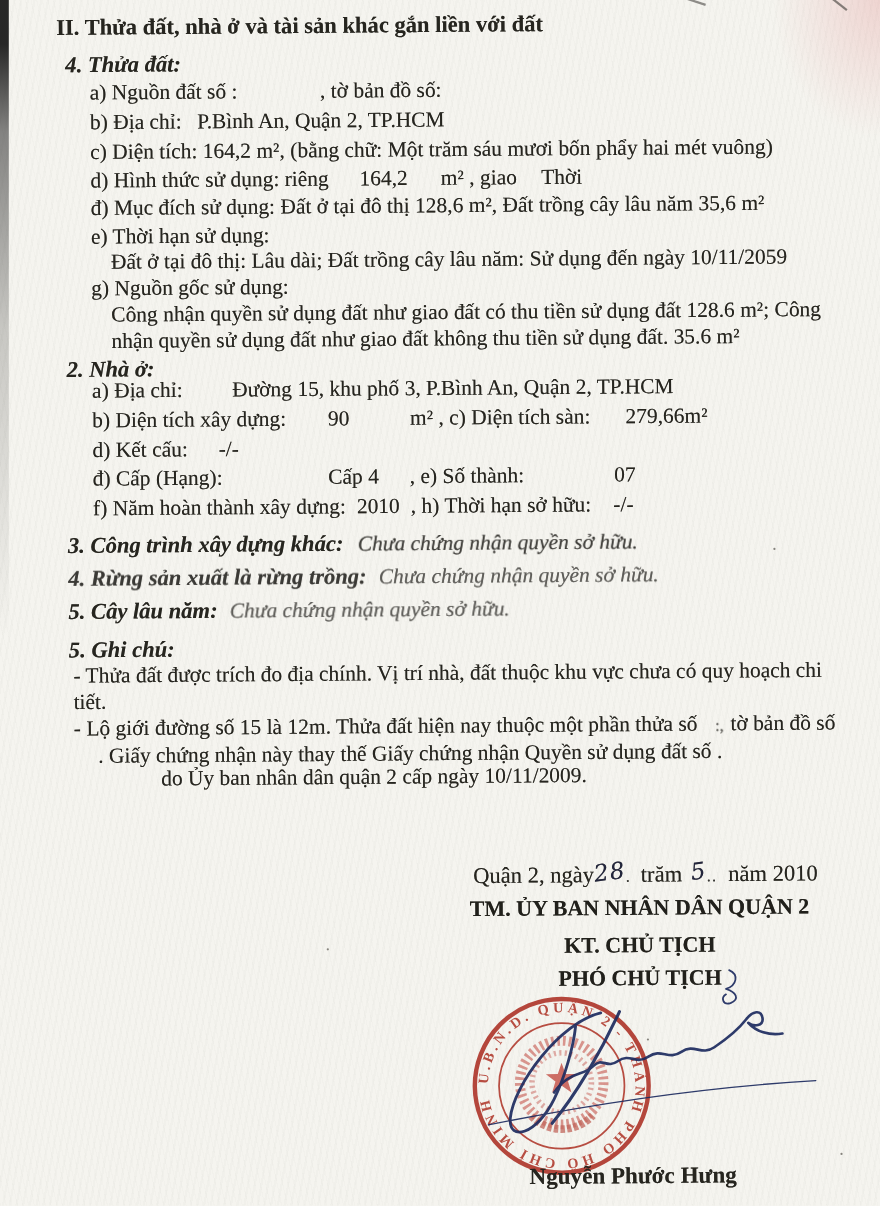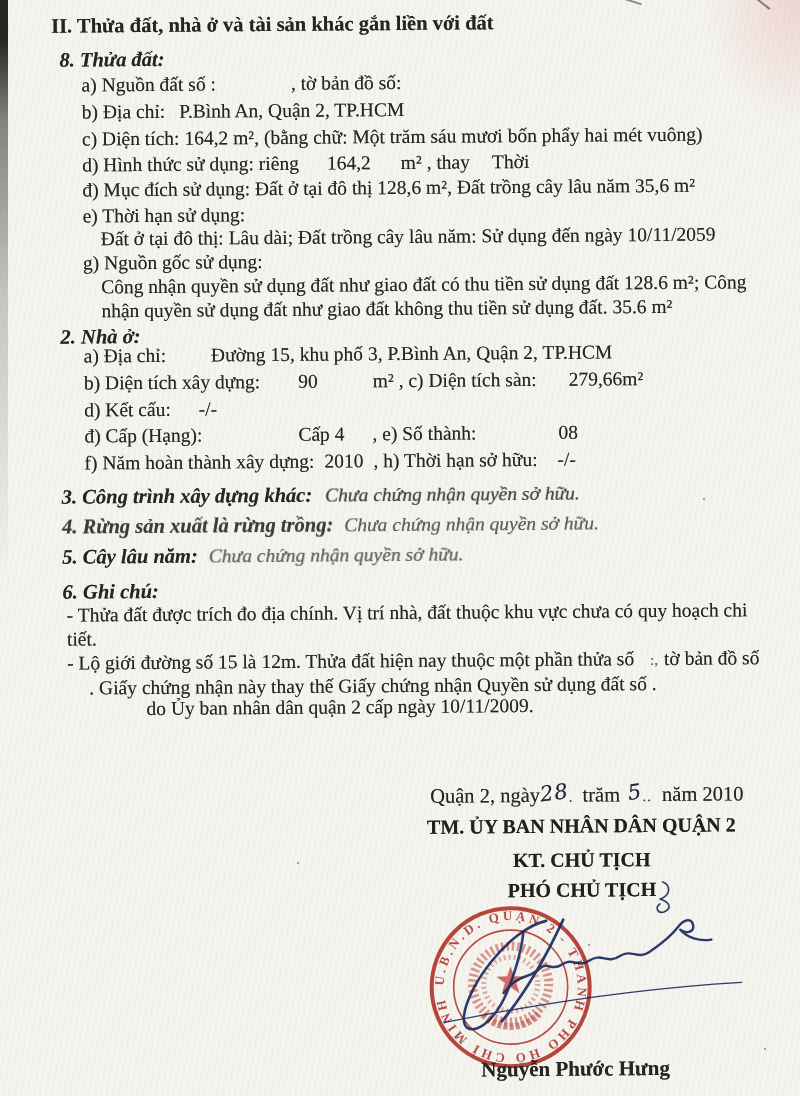--- a/index.html
+++ b/index.html
@@ -34,43 +34,43 @@
   svg text{font-family:"Liberation Serif",serif;}
 </style>
 </head>
 <body>
 
 <div class="page">
   <div class="content">
 
     <div class="line b h" style="left:55px;top:12px">II. Thửa đất, nhà ở và tài sản khác gắn liền với đất</div>
 
-    <div class="line bi h" style="left:63px;top:46px">8. Thửa đất:</div>
+    <div class="line bi h" style="left:63px;top:46px">4. Thửa đất:</div>
     <div class="line" style="left:85px;top:72px"><span>a) Nguồn đất số :</span><span class="sp" style="width:75px"></span><span>, tờ bản đồ số:</span></div>
     <div class="line" style="left:85px;top:99px"><span>b) Địa chỉ:</span><span class="sp" style="width:14px"></span><span>P.Bình An, Quận 2, TP.HCM</span></div>
     <div class="line" style="left:85px;top:126px">c) Diện tích: 164,2  m²,  (bằng chữ: Một trăm sáu mươi bốn phẩy hai mét vuông)</div>
-    <div class="line" style="left:85px;top:152px"><span>d) Hình thức sử dụng: riêng</span><span class="sp" style="width:28px"></span><span>164,2</span><span class="sp" style="width:30px"></span><span>m² , thay</span><span class="sp" style="width:22px"></span><span>Thời</span></div>
+    <div class="line" style="left:85px;top:152px"><span>d) Hình thức sử dụng: riêng</span><span class="sp" style="width:28px"></span><span>164,2</span><span class="sp" style="width:30px"></span><span>m² , giao</span><span class="sp" style="width:22px"></span><span>Thời</span></div>
     <div class="line" style="left:85px;top:177px">đ) Mục đích sử dụng: Đất ở tại đô thị 128,6 m², Đất trồng cây lâu năm 35,6 m²</div>
     <div class="line" style="left:85px;top:203px">e) Thời hạn sử dụng:</div>
     <div class="line" style="left:103px;top:226px">Đất ở tại đô thị: Lâu dài; Đất trồng cây lâu năm: Sử dụng đến ngày 10/11/2059</div>
     <div class="line" style="left:85px;top:250px">g) Nguồn gốc sử dụng:</div>
     <div class="line wrap" style="left:103px;top:273px;width:682px">Công nhận quyền sử dụng đất như giao đất có thu tiền sử dụng đất 128.6 m²; Công nhận quyền sử dụng đất như giao đất không thu tiền sử dụng đất. 35.6 m²</div>
 
     <div class="line bi h" style="left:62px;top:323px">2. Nhà ở:</div>
     <div class="line" style="left:85px;top:343px"><span>a) Địa chỉ:</span><span class="sp" style="width:45px"></span><span>Đường 15, khu phố 3, P.Bình An, Quận 2, TP.HCM</span></div>
     <div class="line" style="left:85px;top:370px"><span>b) Diện tích xây dựng:</span><span class="sp" style="width:38px"></span><span>90</span><span class="sp" style="width:55px"></span><span>m² , c) Diện tích sàn:</span><span class="sp" style="width:32px"></span><span>279,66m²</span></div>
     <div class="line" style="left:85px;top:397px"><span>d) Kết cấu:</span><span class="sp" style="width:28px"></span><span>-/-</span></div>
-    <div class="line" style="left:85px;top:423px"><span>đ) Cấp (Hạng):</span><span class="sp" style="width:96px"></span><span>Cấp 4</span><span class="sp" style="width:28px"></span><span>, e) Số thành:</span><span class="sp" style="width:82px"></span><span>08</span></div>
+    <div class="line" style="left:85px;top:423px"><span>đ) Cấp (Hạng):</span><span class="sp" style="width:96px"></span><span>Cấp 4</span><span class="sp" style="width:28px"></span><span>, e) Số thành:</span><span class="sp" style="width:82px"></span><span>07</span></div>
     <div class="line" style="left:85px;top:450px"><span>f) Năm hoàn thành xây dựng:</span><span class="sp" style="width:10px"></span><span>2010</span><span class="sp" style="width:10px"></span><span>, h) Thời hạn sở hữu:</span><span class="sp" style="width:20px"></span><span>-/-</span></div>
 
     <div class="line" style="left:62px;top:483px"><span class="bi h">3. Công trình xây dựng khác:</span><span class="sp" style="width:13px"></span><span class="i semi">Chưa chứng nhận quyền sở hữu.</span></div>
     <div class="line" style="left:62px;top:513px"><span class="bi h semi">4. Rừng sản xuất là rừng trồng:</span><span class="sp" style="width:11px"></span><span class="i faded">Chưa chứng nhận quyền sở hữu.</span></div>
     <div class="line" style="left:62px;top:543px"><span class="bi h">5. Cây lâu năm:</span><span class="sp" style="width:11px"></span><span class="i faded">Chưa chứng nhận quyền sở hữu.</span></div>
 
-    <div class="line bi h" style="left:62px;top:578px">6. Ghi chú:</div>
+    <div class="line bi h" style="left:62px;top:578px">5. Ghi chú:</div>
     <div class="line wrap" style="left:66px;top:601px;width:712px">- Thửa đất được trích đo địa chính. Vị trí nhà, đất thuộc khu vực chưa có quy hoạch chi tiết.</div>
     <div class="line wrap" style="left:66px;top:649px;width:712px"><span>- Lộ giới đường số 15 là 12m. Thửa đất hiện nay thuộc một phần thửa số</span><span class="sp" style="width:16px"></span><span class="faded" style="font-size:15px">:,</span><span class="sp" style="width:6px"></span><span>tờ bản đồ số</span><span class="sp" style="width:22px"></span><span>. Giấy chứng nhận này thay thế Giấy chứng nhận Quyền sử dụng đất số .</span></div>
     <div class="line" style="left:145px;top:696px">do Ủy ban nhân dân quận 2 cấp ngày 10/11/2009.</div>
 
     <div class="line h" style="left:428px;top:784px"><span>Quận 2,  ngày</span><span class="hw">28</span><span class="hwdots">.</span><span class="sp" style="width:9px"></span><span>trăm</span><span class="sp" style="width:8px"></span><span class="hw">5</span><span class="hwdots">..</span><span class="sp" style="width:10px"></span><span>năm 2010</span></div>
 
     <div class="sigblock">
       <div>TM. ỦY BAN NHÂN DÂN QUẬN 2</div>
       <div style="margin-top:11px">KT. CHỦ TỊCH</div>
       <div style="margin-top:7px">PHÓ CHỦ TỊCH</div>

